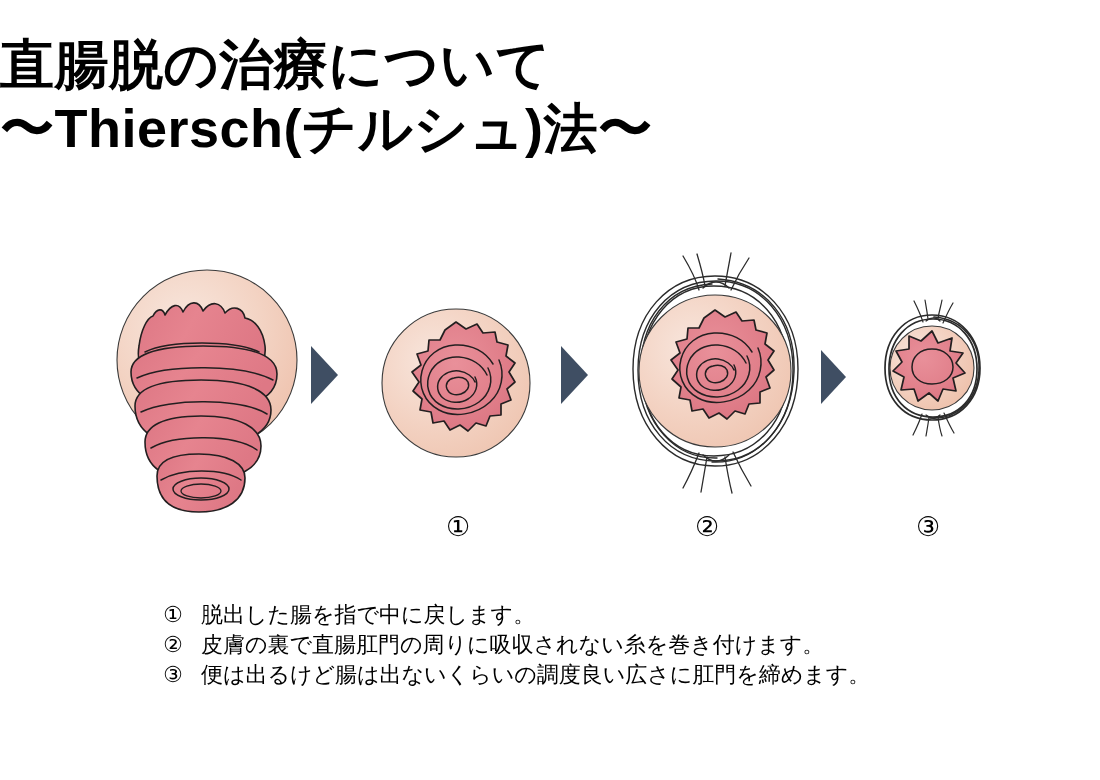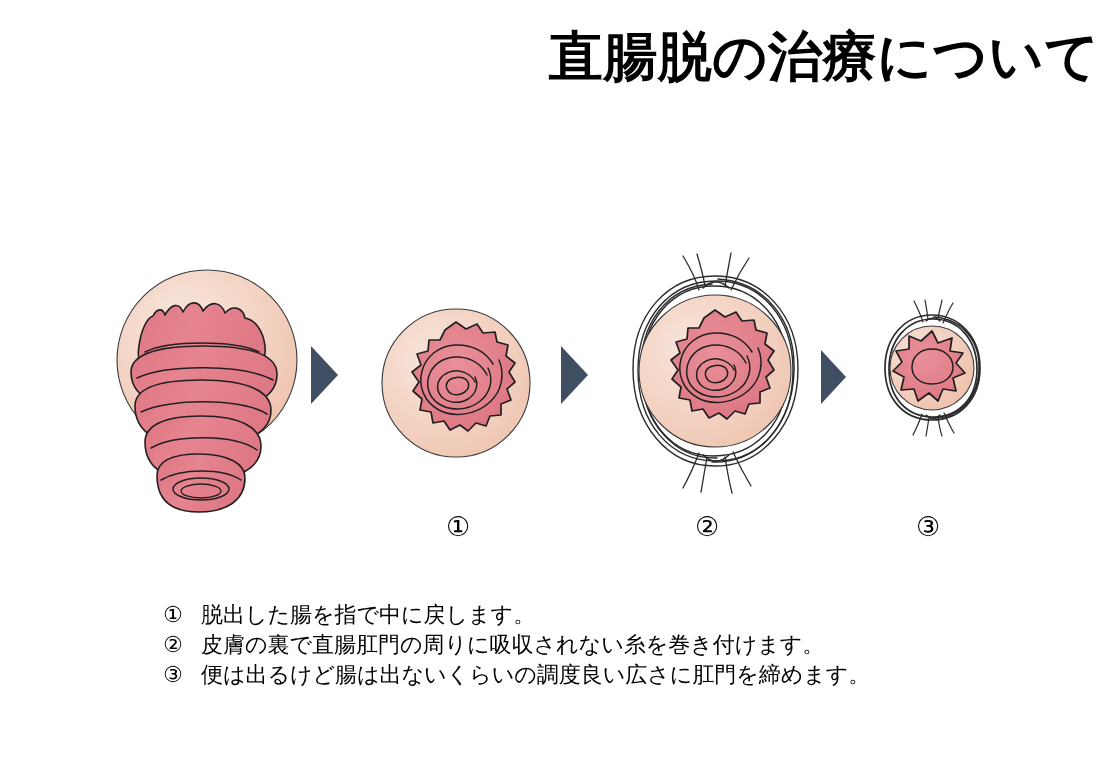--- a/index.html
+++ b/index.html
@@ -13,24 +13,24 @@
     height: 780px;
     position: relative;
     overflow: hidden;
     font-family: "Liberation Sans", "DejaVu Sans", sans-serif;
     color: #000000;
   }
 
   
   #title-block {
     position: absolute;
-    top: 24px;
+    top: 32px;
     left: 0;
     width: 1100px;
-    text-align: right;
+    text-align: left;
   }
   .title-line {
     font-weight: bold;
     font-size: 54px;
     line-height: 64px;
     letter-spacing: 0.5px;
     color: #000000;
     white-space: nowrap;
   }
 
@@ -79,20 +79,21 @@
     width: 38px;
     flex: 0 0 38px;
   }
   .caption-text { flex: 1 1 auto; font-family: Liberation Serif, serif; }
 </style>
 </head>
 <body>
 
 <div id="title-block">
   <div class="title-line">直腸脱の治療について</div>
+  <div class="title-line">〜Thiersch(チルシュ)法〜</div>
 </div>
 
 <div id="figure-strip">
 
   <svg class="panel" style="left:95px; top:20px;" width="240" height="290" viewBox="0 0 240 290">
     <defs>
       <radialGradient id="skinGradA" cx="38%" cy="32%" r="78%">
         <stop offset="0%" stop-color="#f8e7de"></stop>
         <stop offset="55%" stop-color="#f3d3c3"></stop>
         <stop offset="100%" stop-color="#eec0ab"></stop>

